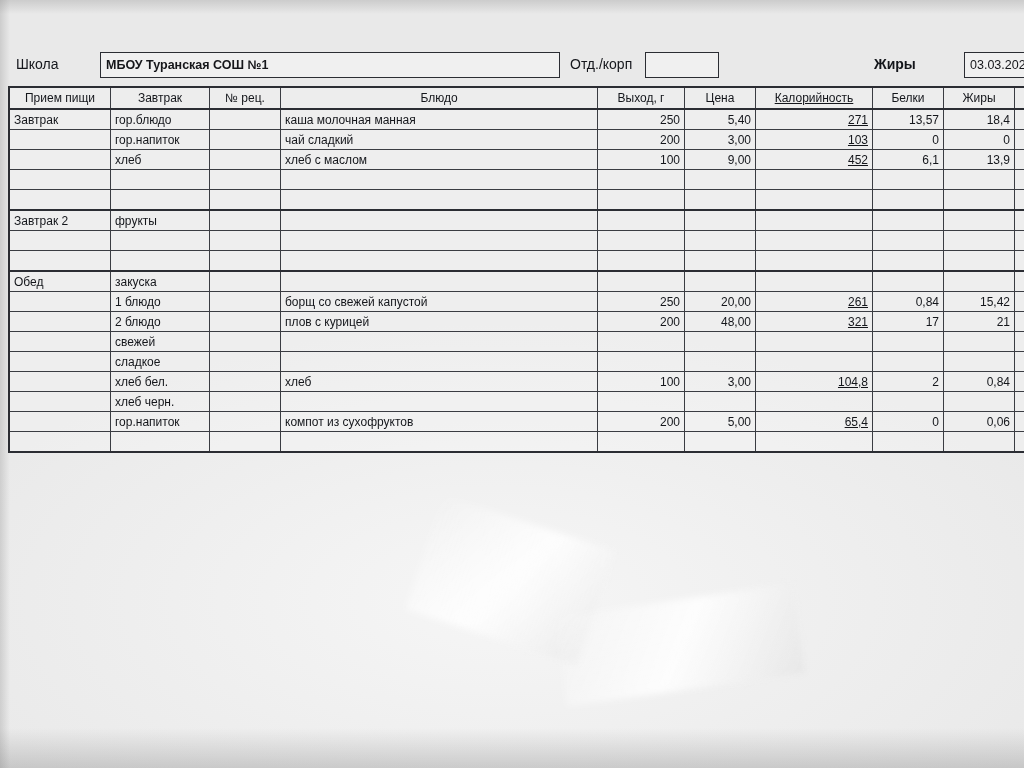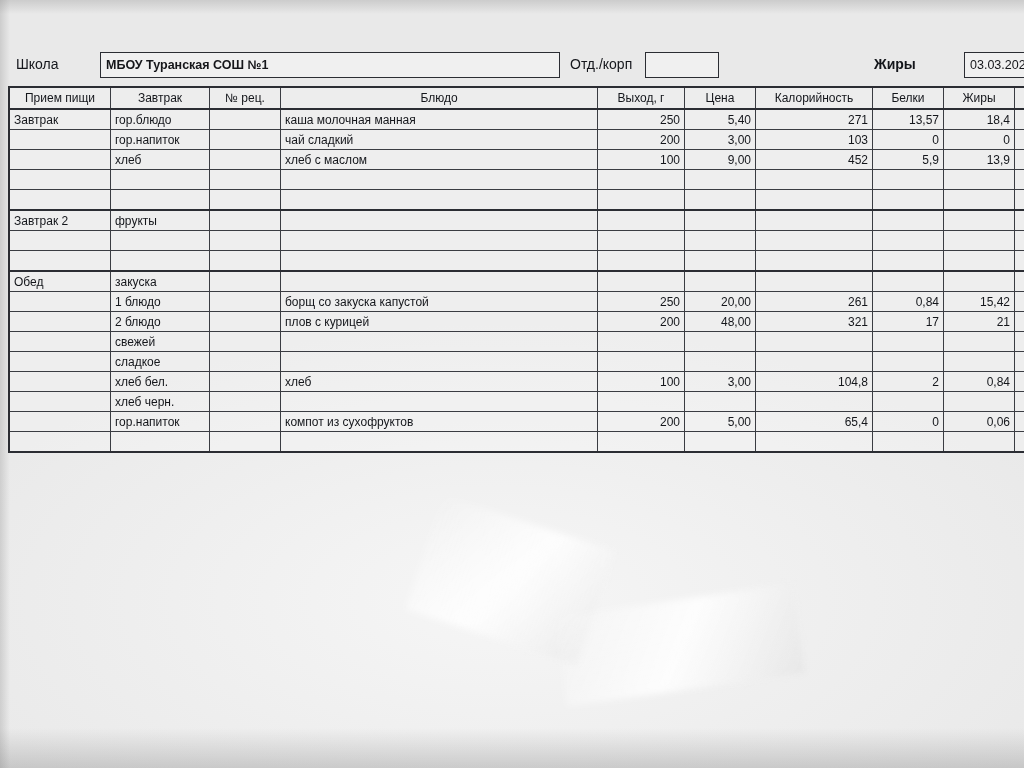--- a/index.html
+++ b/index.html
@@ -105,21 +105,21 @@
     text-align: center;
     background: rgba(235,235,235,0.45);
     height: 20px;
   }
   th.c-meal, td.c-meal     { width: 92px;  text-align: left; }
   th.c-sect, td.c-sect     { width: 90px;  text-align: left; }
   th.c-rec,  td.c-rec      { width: 62px;  text-align: left; }
   th.c-dish, td.c-dish     { width: 308px; text-align: left; }
   th.c-out,  td.c-out      { width: 78px;  text-align: right; }
   th.c-price,td.c-price    { width: 62px;  text-align: right; }
-  th.c-cal,  td.c-cal      { width: 108px; text-align: right; }
+  th.c-cal,  td.c-cal      { width: 108px; text-align: right; text-decoration: underline; }
   th.c-prot, td.c-prot     { width: 62px;  text-align: right; }
   th.c-fat,  td.c-fat      { width: 62px;  text-align: right; }
   th.c-carb, td.c-carb     { width: 78px;  text-align: right; }
 
   th.c-dish { text-align: center; }
   th.c-meal, th.c-sect, th.c-rec { text-align: center; }
 
   
   tr.group-start td { border-top: 2px solid #2b2d33; }
   td.meal-cell { border-right: 2px solid #2b2d33; }
@@ -191,21 +191,21 @@
             <td class="c-carb">25,23</td>
           </tr>
           <tr>
             <td class="c-meal meal-cell"></td>
             <td class="c-sect">хлеб</td>
             <td class="c-rec"></td>
             <td class="c-dish">хлеб с маслом</td>
             <td class="c-out">100</td>
             <td class="c-price">9,00</td>
             <td class="c-cal">452</td>
-            <td class="c-prot">5,9</td>
+            <td class="c-prot">6,1</td>
             <td class="c-fat">13,9</td>
             <td class="c-carb">26,7</td>
           </tr>
           <tr>
             <td class="c-meal meal-cell"></td>
             <td class="c-sect"></td>
             <td class="c-rec"></td>
             <td class="c-dish"></td>
             <td class="c-out"></td>
             <td class="c-price"></td>
@@ -271,21 +271,21 @@
             <td class="c-price"></td>
             <td class="c-cal"></td>
             <td class="c-prot"></td>
             <td class="c-fat"></td>
             <td class="c-carb"></td>
           </tr>
           <tr>
             <td class="c-meal meal-cell"></td>
             <td class="c-sect">1 блюдо</td>
             <td class="c-rec"></td>
-            <td class="c-dish">борщ со закуска капустой</td>
+            <td class="c-dish">борщ со свежей капустой</td>
             <td class="c-out">250</td>
             <td class="c-price">20,00</td>
             <td class="c-cal">261</td>
             <td class="c-prot">0,84</td>
             <td class="c-fat">15,42</td>
             <td class="c-carb">78,6</td>
           </tr>
           <tr>
             <td class="c-meal meal-cell"></td>
             <td class="c-sect">2 блюдо</td>

